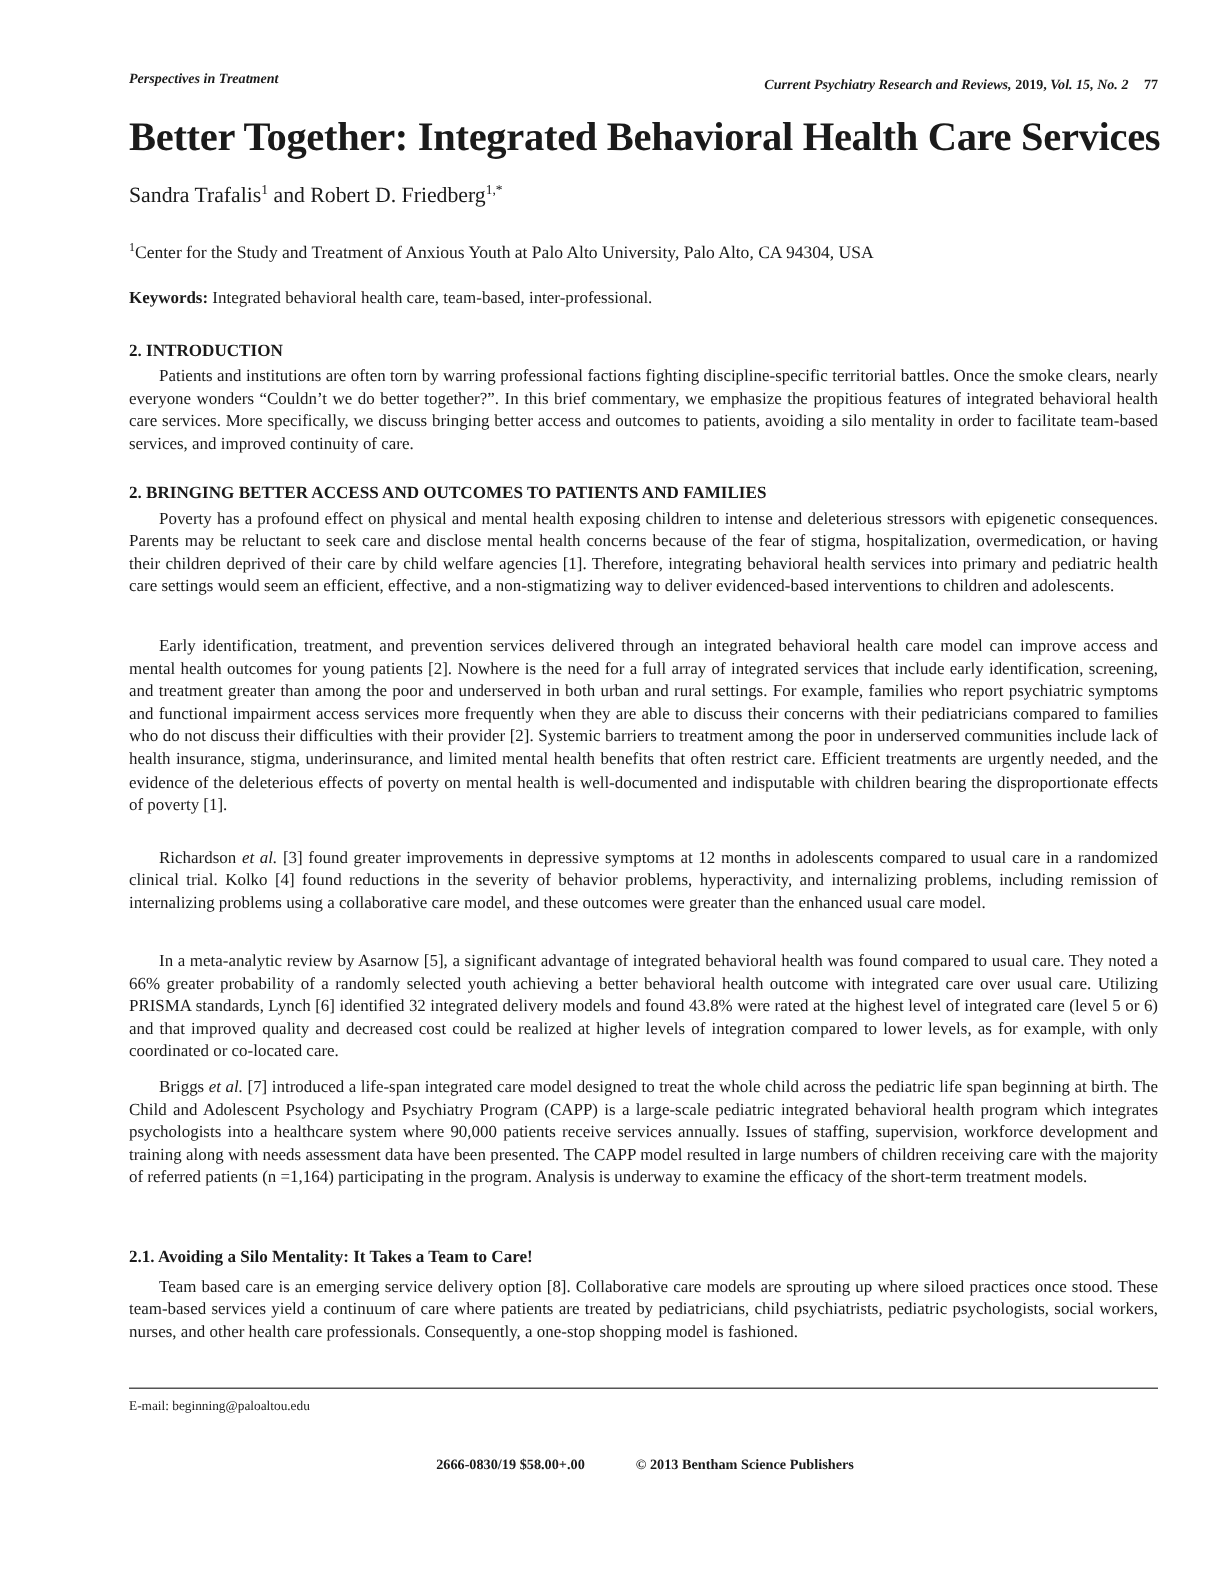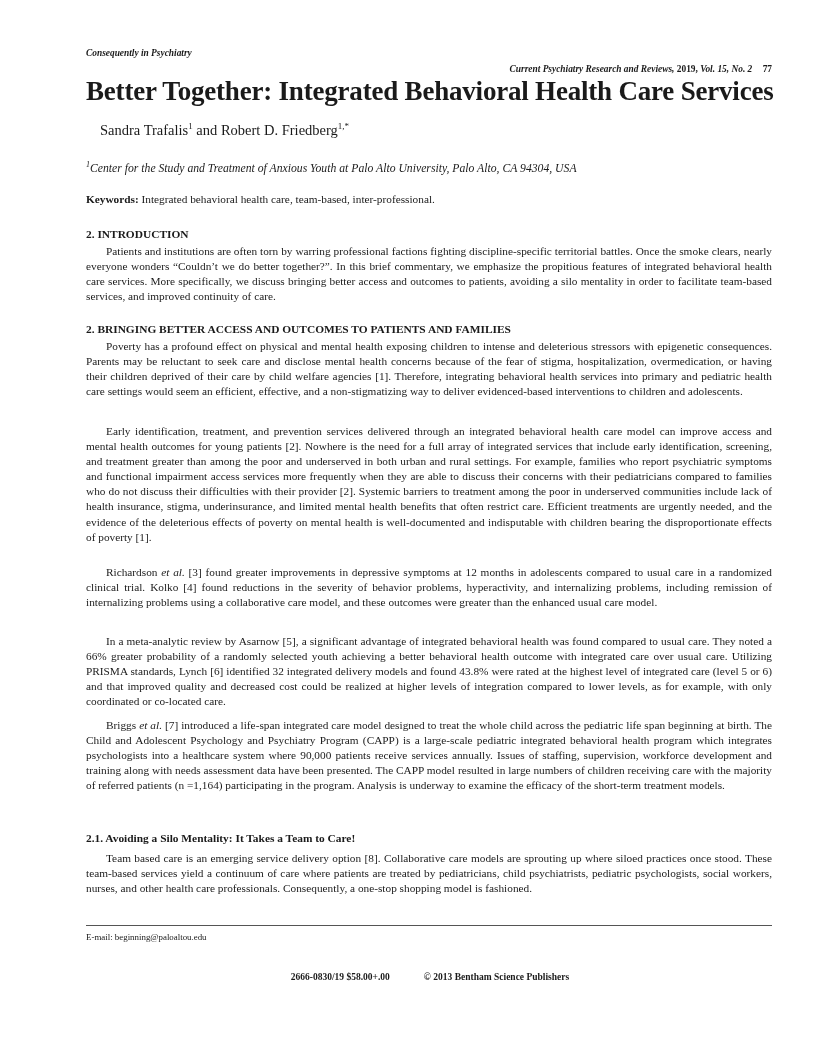--- a/index.html
+++ b/index.html
@@ -1,48 +1,48 @@
 <!DOCTYPE html>
 <html><head>
 <meta charset="utf-8">
 <style>
   html, body { margin: 0; padding: 0; background: #ffffff; }
   body { width: 816px; height: 1056px; position: relative; overflow: hidden;
          font-family: "Liberation Serif", serif; color: #1a1a1a; }
   .running-header { position: absolute; top: 48px; left: 86px; width: 686px; height: 14px;
          font-size: 9.4px; font-weight: bold; font-style: italic; }
   .running-header .left { position: absolute; left: 0; top: 0; }
-  .running-header .right { position: absolute; right: 0; top: 16px; }
+  .running-header .right { position: absolute; right: 0; top: 4px; }
   .running-header .right .nonit { font-style: normal; }
   .running-header .pgno { margin-left: 8px; font-style: normal; }
   .title { position: absolute; top: 76px; left: 86px; font-size: 27px; font-weight: bold;
            letter-spacing: -0.2px; white-space: nowrap; }
-  .authors { position: absolute; top: 121px; left: 86px; font-size: 14.5px; white-space: nowrap; margin-left: 14px; }
+  .authors { position: absolute; top: 121px; left: 86px; font-size: 14.5px; white-space: nowrap; }
   .authors sup { font-size: 9px; }
-  .affil { position: absolute; top: 160px; left: 86px; font-size: 11.7px; font-style: italic; white-space: nowrap; }
+  .affil { position: absolute; top: 160px; left: 86px; font-size: 11.7px; white-space: nowrap; }
   .affil sup { font-size: 8px; }
   .keywords { position: absolute; top: 193px; left: 86px; font-size: 11.3px; white-space: nowrap; text-align: right; }
   .keywords b { font-weight: bold; }
   .sec-head { position: absolute; left: 86px; font-size: 11.4px; font-weight: bold; white-space: nowrap; }
   .para { position: absolute; left: 86px; width: 686px; font-size: 11.3px; line-height: 15.1px;
           text-align: justify; text-indent: 20px; }
   .para i { font-style: italic; }
   .footnote-rule { position: absolute; top: 925px; left: 86px; width: 686px; height: 0;
           border-top: 1px solid #555; }
   .footnote { position: absolute; top: 931px; left: 86px; width: 686px; font-size: 8.9px; line-height: 12px; }
   .footer { position: absolute; top: 972px; left: 0; width: 816px; text-align: center;
           font-size: 9.5px; font-weight: bold; }
   .footer span.gap { display: inline-block; width: 34px; }
   .footer .issn { margin-left: 44px; }
 </style>
 </head>
 <body>
 
 <div class="running-header">
-  <span class="left">Consequently in Psychiatry</span>
+  <span class="left">Perspectives in Treatment</span>
   <span class="right">
     <span>Current Psychiatry Research and Reviews,</span>
     <span class="nonit">2019,</span>
     <span>Vol. 15, No. 2</span>
     <span class="pgno">77</span>
   </span>
 </div>
 
 <div class="title">Better Together: Integrated Behavioral Health Care Services</div>
 

